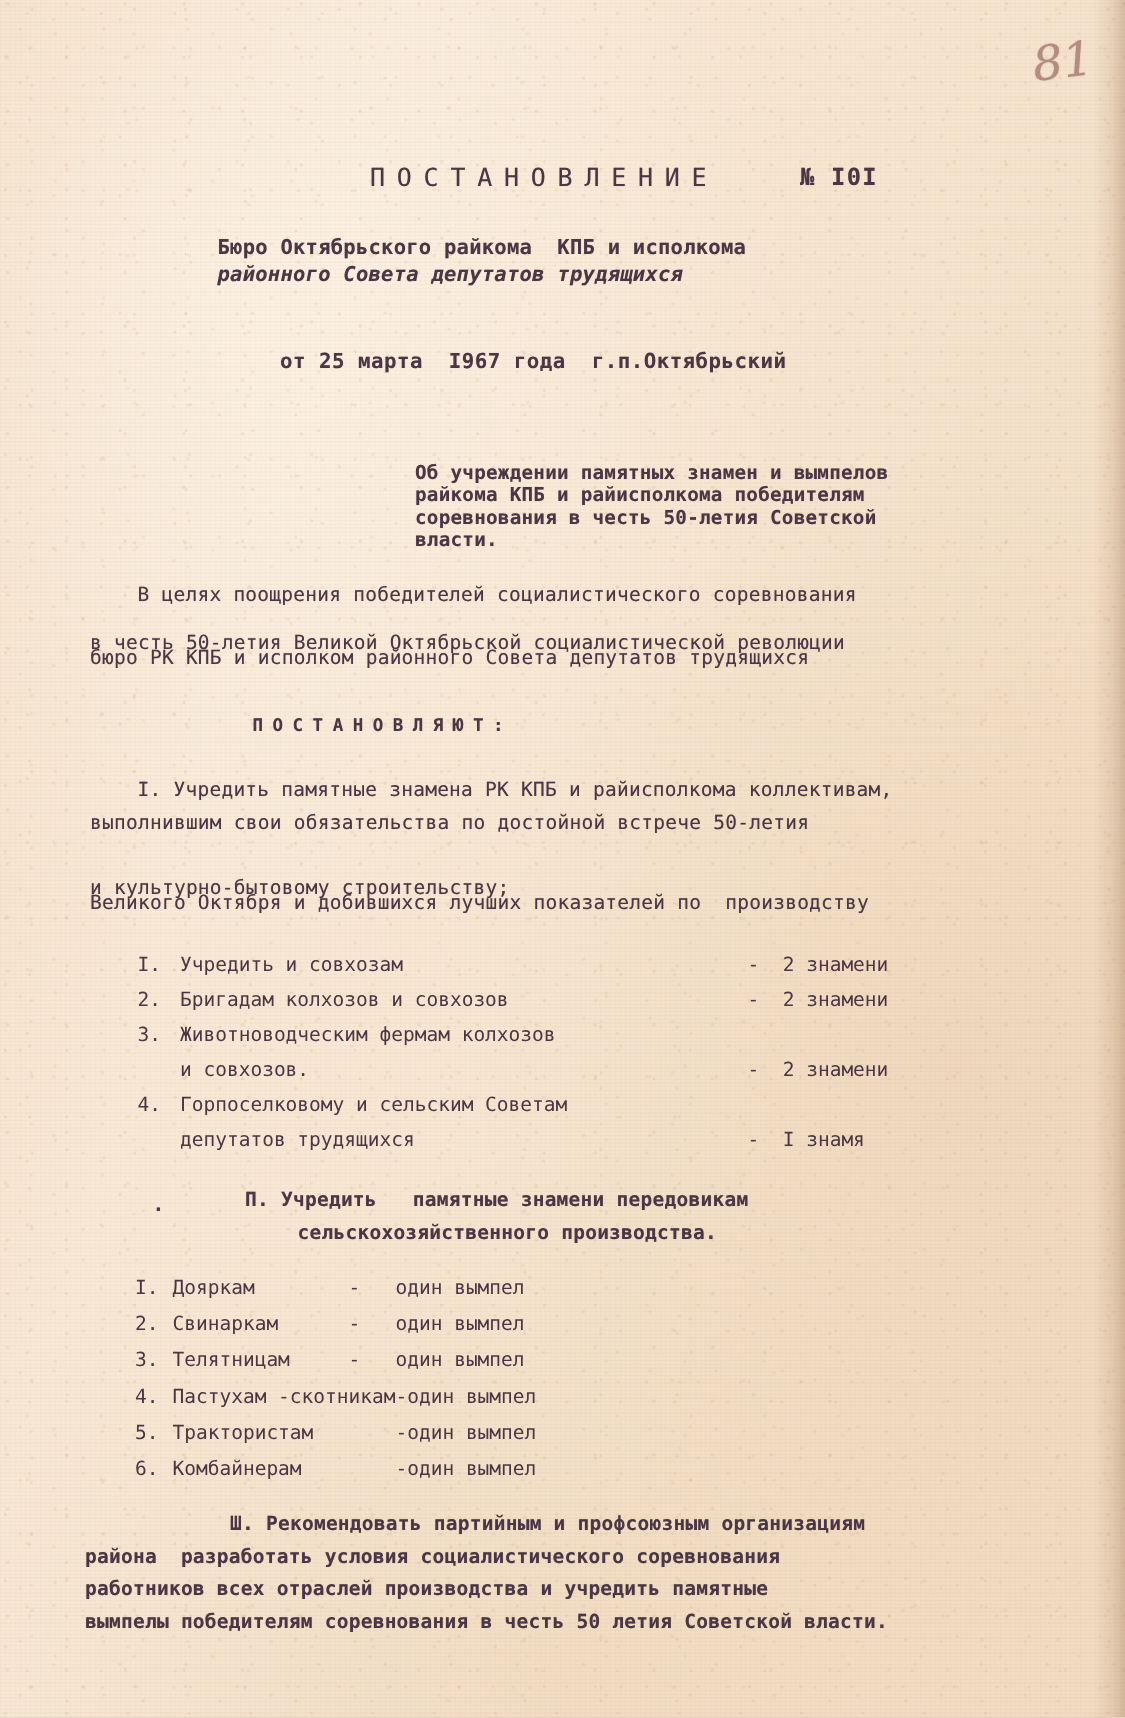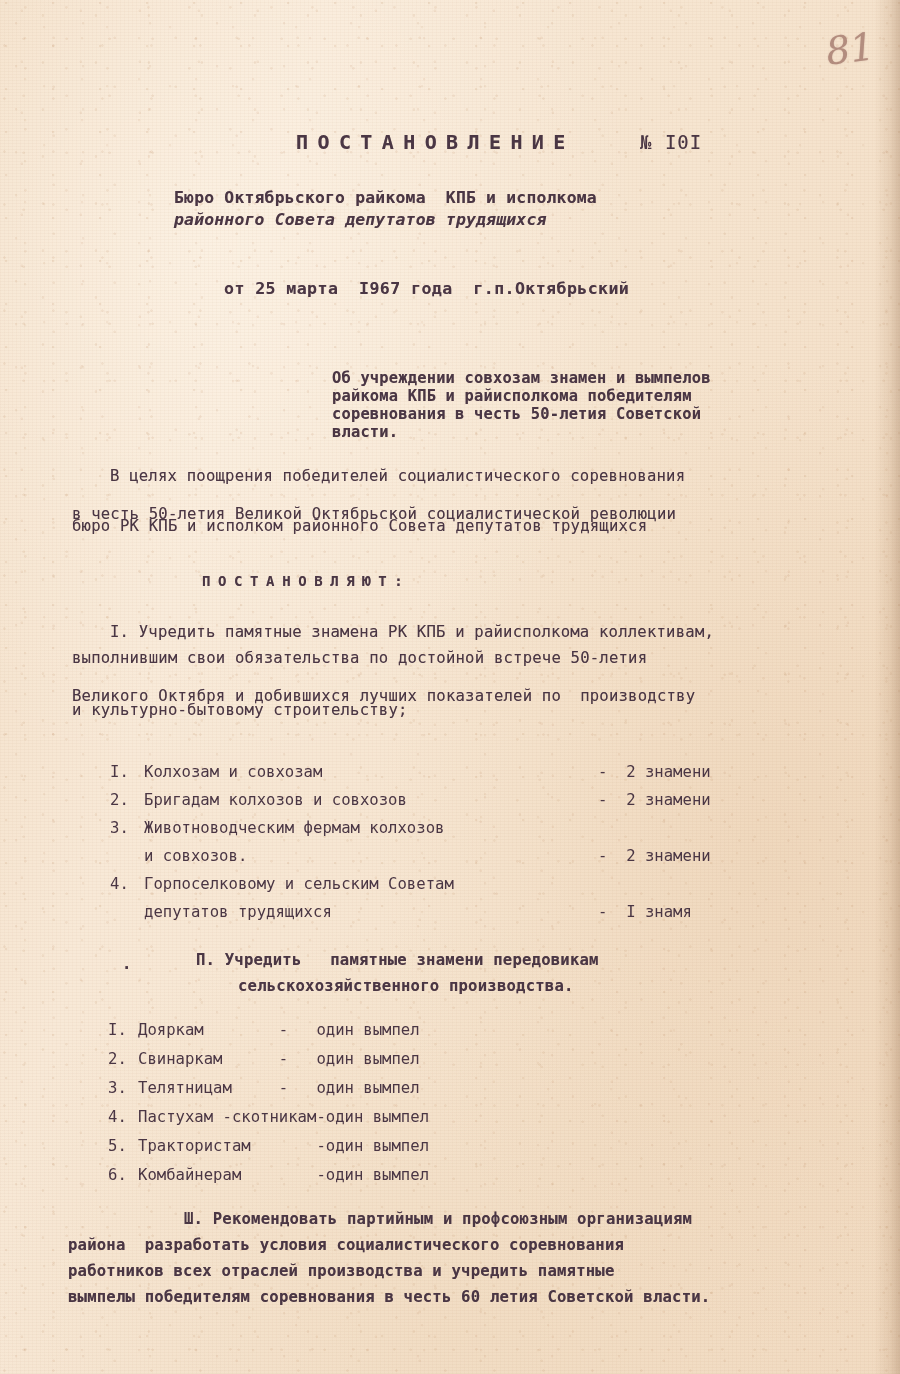--- a/index.html
+++ b/index.html
@@ -92,28 +92,28 @@
     opacity: .72;
     transform: rotate(-7deg);
     text-shadow: 0 0 1.4px rgba(154,109,98,.55);
   }
 
   .doc-title {
     top: 132px;
     left: 296px;
     font-size: 20px;
     letter-spacing: 9.4px;
-    font-weight: 700;
+    font-weight: 400;
   }
 
   .doc-number {
     top: 133px;
     left: 640px;
     font-size: 19px;
-    font-weight: 400;
+    font-weight: 700;
     letter-spacing: 1px;
   }
 
   .org1 { top: 190px; left: 174px; font-size: 16.4px; font-weight: 700; }
   .org2 { top: 212px; left: 174px; font-size: 16.4px; font-weight: 700; font-style: italic; }
 
   .dateline { top: 281px; left: 224px; font-size: 16.6px; font-weight: 700; letter-spacing: .4px; }
 
   .subject { top: 370px; left: 332px; font-size: 15.4px; font-weight: 700; line-height: 1.16; }
 
@@ -124,21 +124,21 @@
   .resolve {
     top: 574px;
     left: 202px;
     font-size: 14px;
     letter-spacing: 7.6px;
     font-weight: 700;
   }
 
   .s1a { top: 625px; left: 110px; }
   .s1b { top: 651px; left: 72px; }
-  .s1c { top: 689px; left: 72px; }
+  .s1c { top: 715px; left: 72px; }
   .s1d { top: 703px; left: 72px; }
 
   .list1 { position: absolute; top: 765px; left: 110px; width: 760px; }
   .list1 .row { position: relative; height: 28px; }
   .list1 .num   { position: absolute; left: 0;    white-space: pre; }
   .list1 .txt   { position: absolute; left: 34px; white-space: pre; }
   .list1 .txt.ind { left: 34px; }
   .list1 .qty   { position: absolute; left: 488px; white-space: pre; }
 
   .s2a { top: 953px; left: 196px; font-weight: 700; }
@@ -164,37 +164,37 @@
     <div class="pencil-folio">81</div>
 
     <div class="ln doc-title">ПОСТАНОВЛЕНИЕ</div>
     <div class="ln doc-number">№ I0I</div>
 
     <div class="ln org1">Бюро Октябрьского райкома  КПБ и исполкома</div>
     <div class="ln org2">районного Совета депутатов трудящихся</div>
 
     <div class="ln dateline">от 25 марта  I967 года  г.п.Октябрьский</div>
 
-    <div class="ln subject"><span>Об учреждении совхозам знамен и вымпелов</span><br><span>райкома КПБ и райисполкома победителям</span><br><span>соревнования в честь 50-летия Советской</span><br><span>власти.</span></div>
+    <div class="ln subject"><span>Об учреждении памятных знамен и вымпелов</span><br><span>райкома КПБ и райисполкома победителям</span><br><span>соревнования в честь 50-летия Советской</span><br><span>власти.</span></div>
 
     <div class="ln pre1">В целях поощрения победителей социалистического соревнования</div>
     <div class="ln pre2">в честь 50-летия Великой Октябрьской социалистической революции</div>
     <div class="ln pre3">бюро РК КПБ и исполком районного Совета депутатов трудящихся</div>
 
     <div class="ln resolve">ПОСТАНОВЛЯЮТ:</div>
 
     <div class="ln s1a">I. Учредить памятные знамена РК КПБ и райисполкома коллективам,</div>
     <div class="ln s1b">выполнившим свои обязательства по достойной встрече 50-летия</div>
     <div class="ln s1c">Великого Октября и добившихся лучших показателей по  производству</div>
     <div class="ln s1d">и культурно-бытовому строительству;</div>
 
     <div class="list1">
       <div class="row">
         <span class="num">I.</span>
-        <span class="txt">Колхозам и совхозам</span>
+        <span class="txt">Учредить и совхозам</span>
         <span class="qty">-  2 знамени</span>
       </div>
       <div class="row">
         <span class="num">2.</span>
         <span class="txt">Бригадам колхозов и совхозов</span>
         <span class="qty">-  2 знамени</span>
       </div>
       <div class="row">
         <span class="num">3.</span>
         <span class="txt">Животноводческим фермам колхозов</span>
@@ -245,16 +245,16 @@
       </div>
       <div class="row">
         <span class="num">6.</span>
         <span class="txt">Комбайнерам        -один вымпел</span>
       </div>
     </div>
 
     <div class="ln s3b">района  разработать условия социалистического соревнования</div>
     <div class="ln s3a">Ш. Рекомендовать партийным и профсоюзным организациям</div>
     <div class="ln s3c">работников всех отраслей производства и учредить памятные</div>
-    <div class="ln s3d">вымпелы победителям соревнования в честь 60 летия Советской власти.</div>
+    <div class="ln s3d">вымпелы победителям соревнования в честь 50 летия Советской власти.</div>
 
   </div>
 </div>
 
 </body></html>

